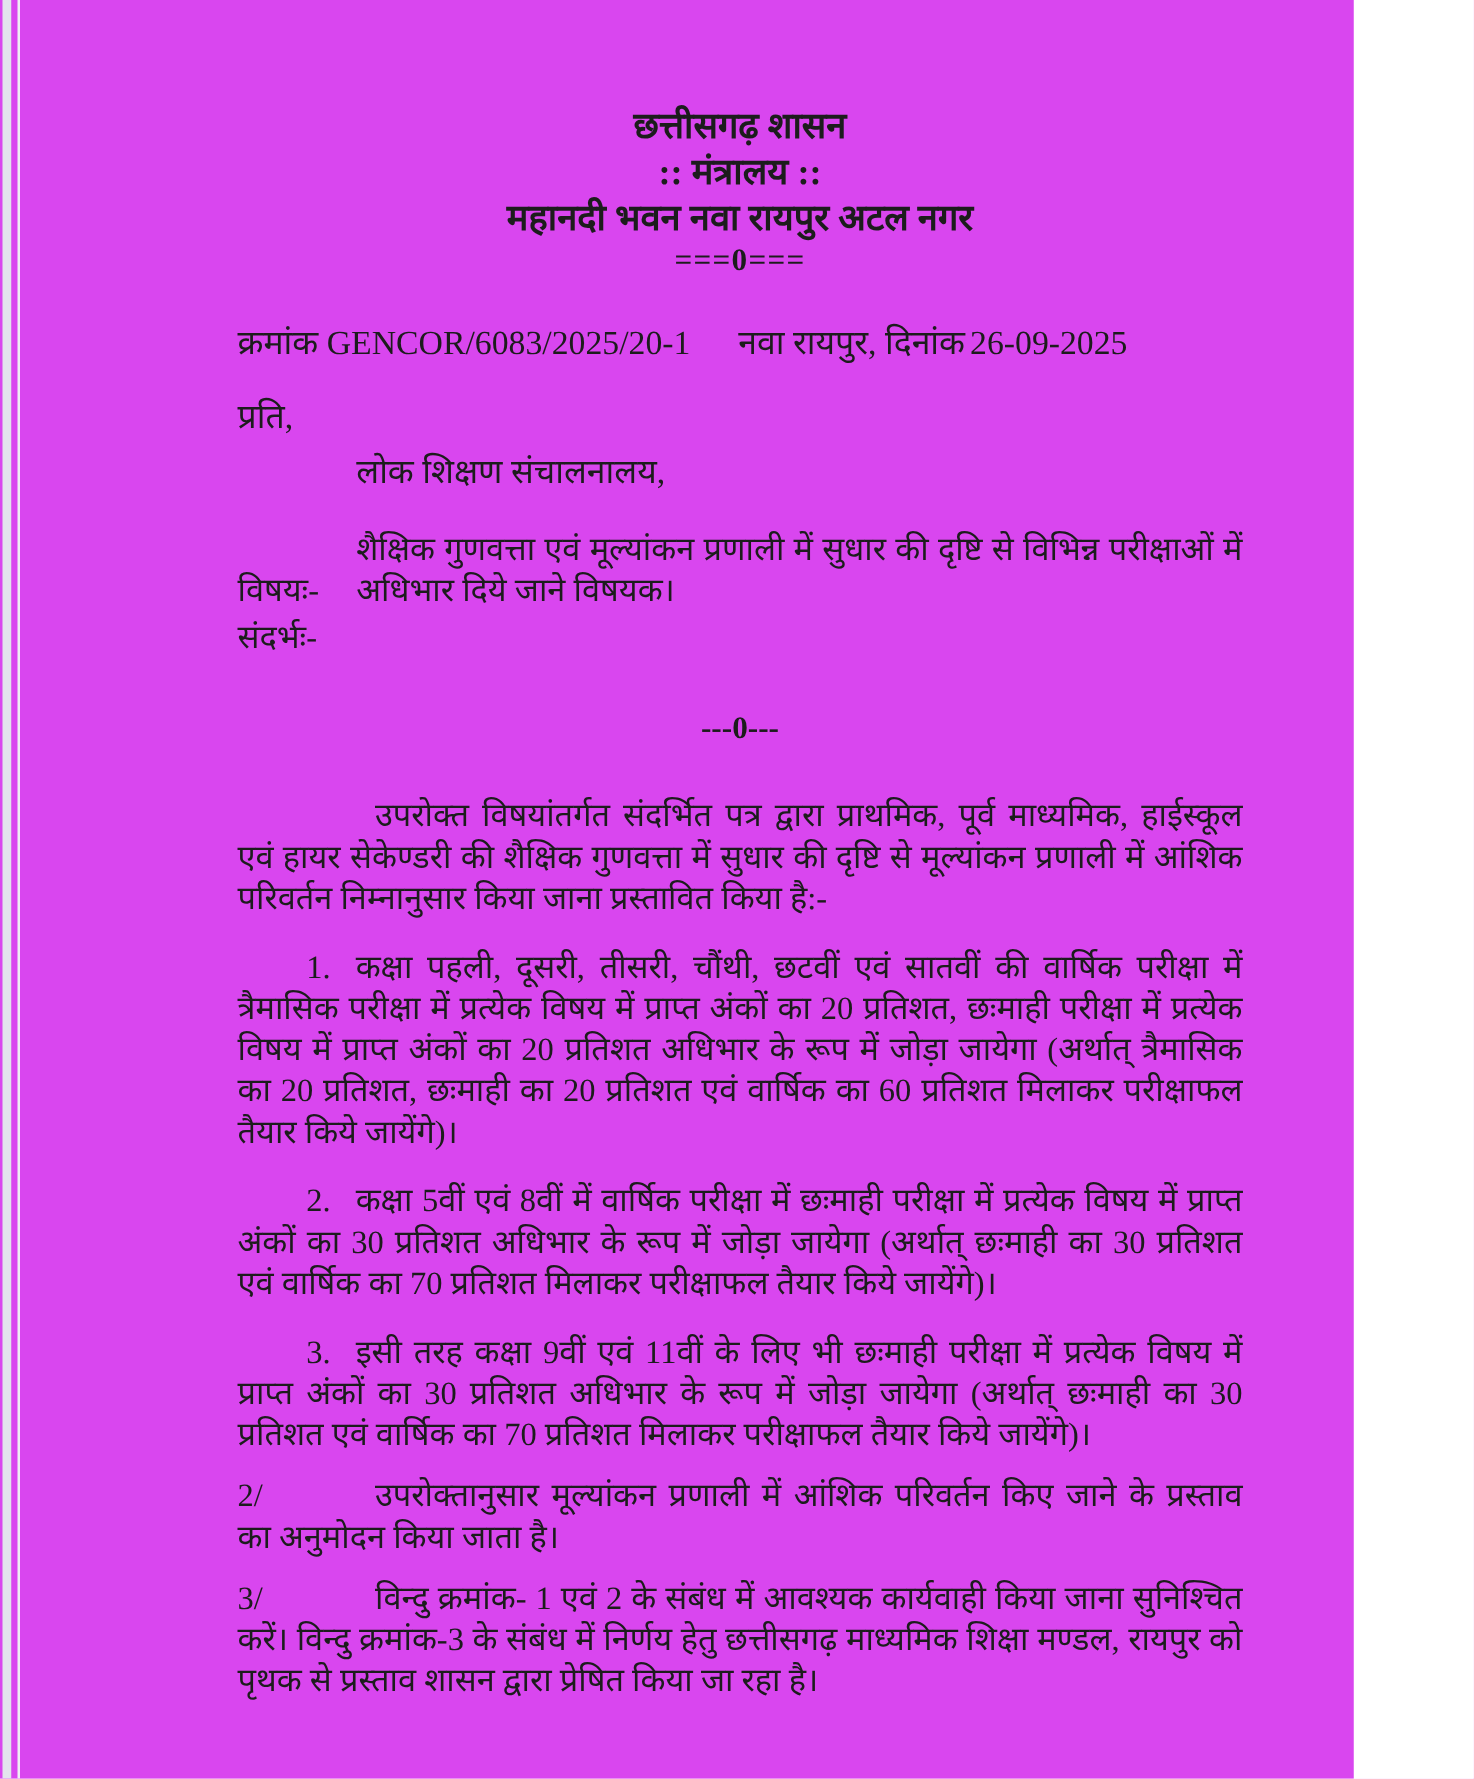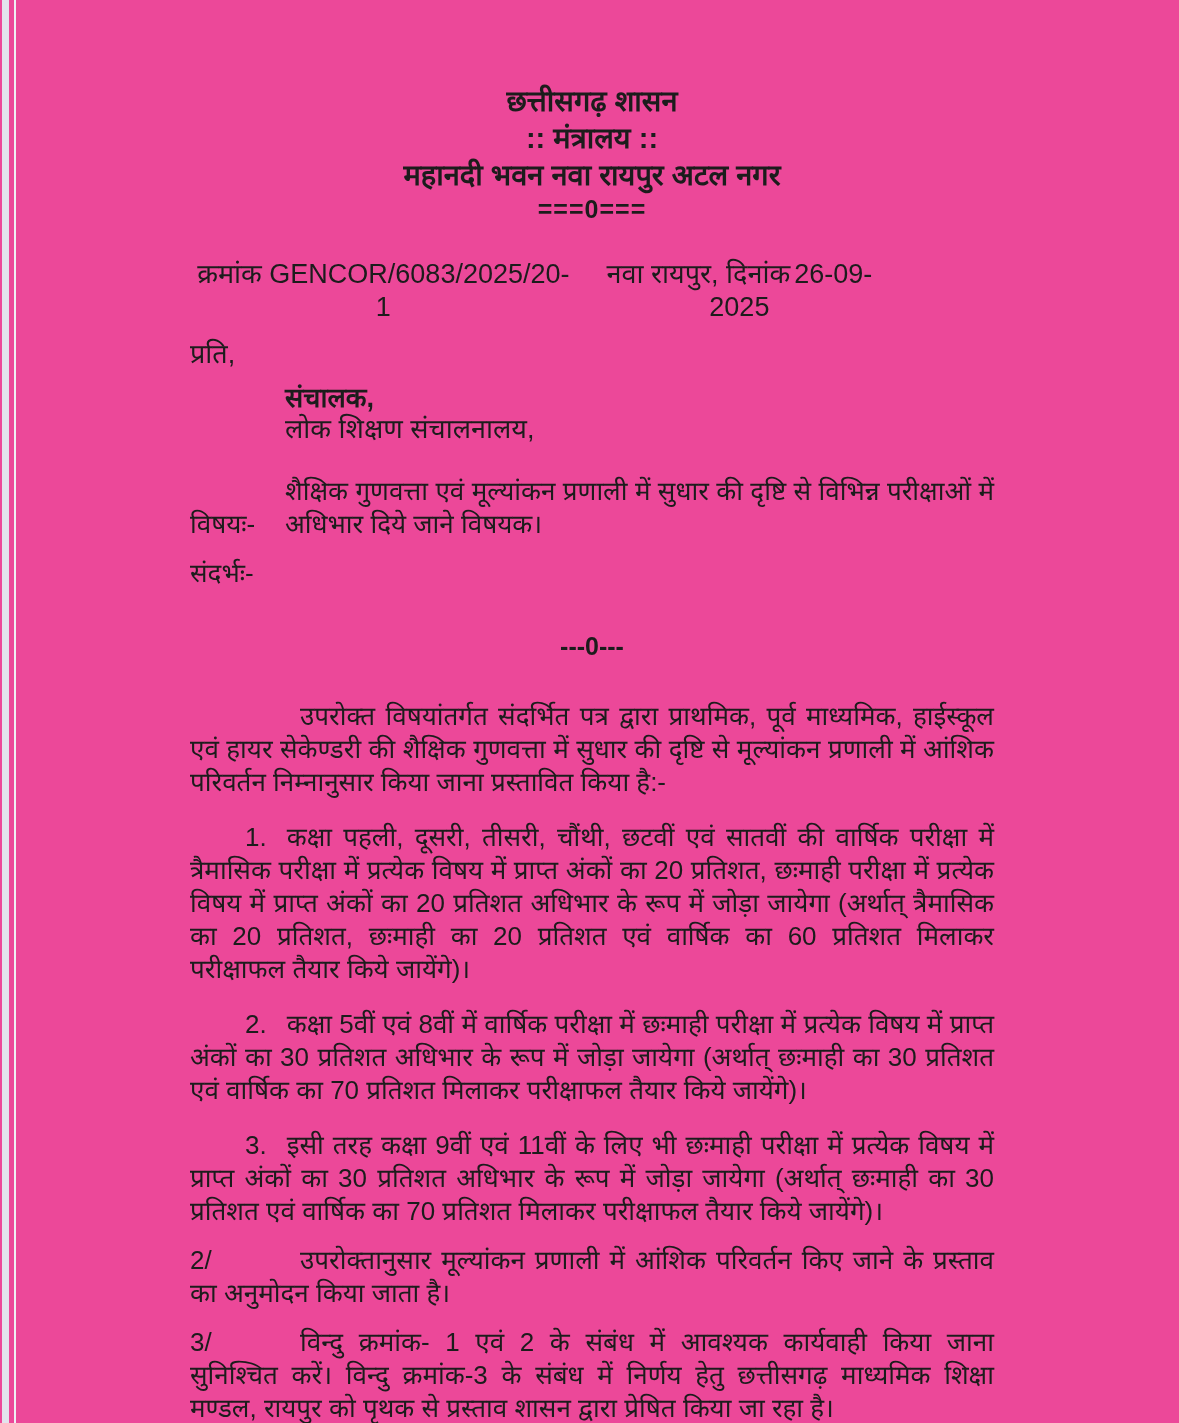--- a/index.html
+++ b/index.html
@@ -2,26 +2,26 @@
 <html lang="hi"><head>
 <meta charset="utf-8">
 <style>
   html, body {
     margin: 0;
     padding: 0;
     background: #ffffff;
   }
   .page {
     position: relative;
-    width: 1179px;
+    width: 1083px;
     height: 1423px;
-    background: #ec4899;
+    background: #d946ef;
     overflow: hidden;
     color: #1c1c1c;
-    font-family: Liberation Sans, sans-serif;
+    font-family: Liberation Serif, serif;
     font-size: 26px;
     line-height: 33px;
   }
   .scan-edge {
     position: absolute;
     left: 2px;
     top: 0;
     width: 7px;
     height: 100%;
     background: #e3e3ed;
@@ -54,31 +54,31 @@
   }
   .meta-row {
     margin-top: 34px;
     display: flex;
     justify-content: space-between;
     font-size: 27px;
     text-align: center;
   }
   .meta-right { margin-right: 92px; }
   .meta-date { margin-left: 4px; }
-  .salutation { margin-top: 14px; font-size: 27px; }
+  .salutation { margin-top: 26px; font-size: 27px; }
   .addressee {
     margin-top: 12px;
     margin-left: 95px;
     font-size: 27px;
     line-height: 31px;
   }
   .addressee .bold-line { font-weight: bold; }
   .label-row {
     display: flex;
-    margin-top: 16px;
+    margin-top: 4px;
     align-items: flex-start;
   }
   .label-row.subject { margin-top: 30px; align-items: flex-end; }
   .label-row .lbl {
     flex: 0 0 95px;
     white-space: nowrap;
   }
   .label-row .lbl-text { flex: 1; text-align: justify; }
   .divider {
     margin-top: 40px;
@@ -127,21 +127,20 @@
     <div class="meta-row">
       <span>क्रमांक GENCOR/6083/2025/20-1</span>
       <span class="meta-right">
         <span>नवा रायपुर, दिनांक</span><span class="meta-date">26-09-2025</span>
       </span>
     </div>
 
     <div class="salutation">प्रति,</div>
 
     <div class="addressee">
-      <div class="bold-line">संचालक,</div>
       <div>लोक शिक्षण संचालनालय,</div>
     </div>
 
     <div class="label-row subject">
       <span class="lbl">विषयः-</span>
       <span class="lbl-text">शैक्षिक गुणवत्ता एवं मूल्यांकन प्रणाली में सुधार की दृष्टि से विभिन्न परीक्षाओं में अधिभार दिये जाने विषयक।</span>
     </div>
 
     <div class="label-row">
       <span class="lbl">संदर्भः-</span>

